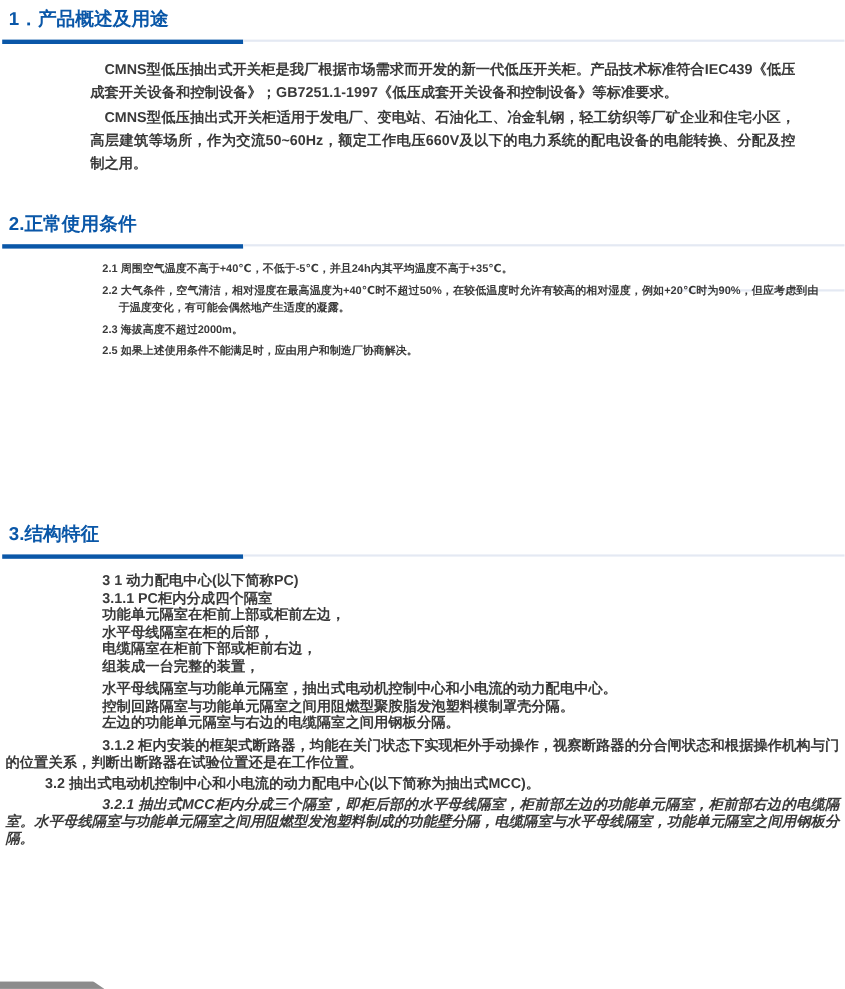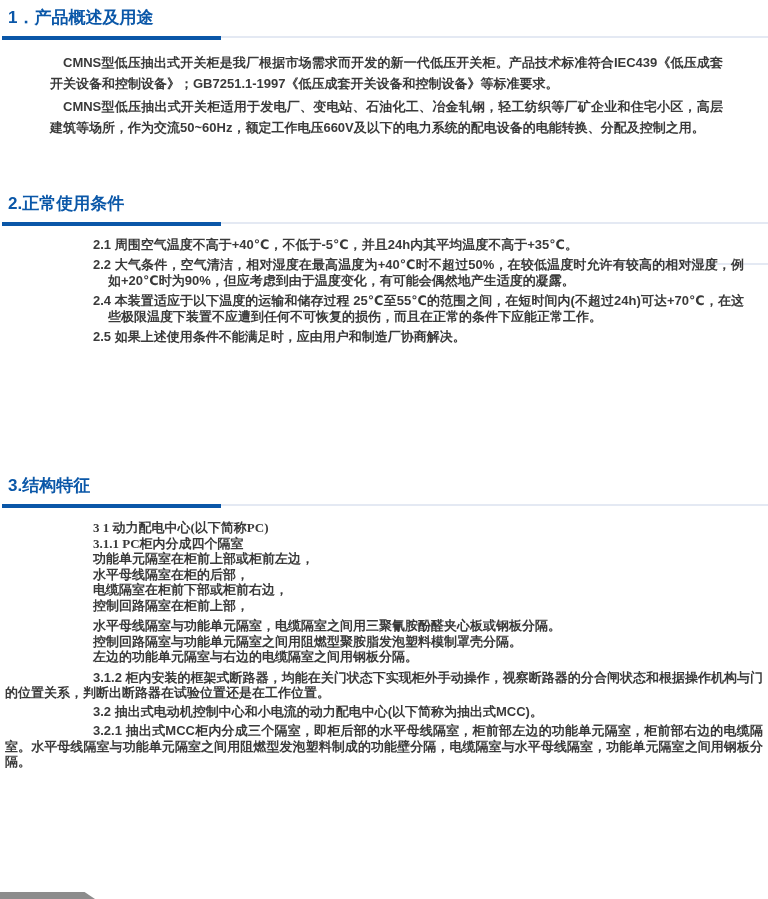--- a/index.html
+++ b/index.html
@@ -24,46 +24,46 @@
     position:absolute; left:2px; top:0; width:219px; height:4px;
     background:var(--rule_blue, #0a57a8); display:block;
   }
   .rule-light {
     position:absolute; left:221px; right:0; top:0; height:2px;
     background:var(--rule_light, #e4e9f3); display:block;
   }
 
   
   .sec1-body {
-    margin-top:12px; padding-left:50px; padding-right:45px;
+    margin-top:12px; padding-left:82px; padding-right:45px;
     font-size:13px; line-height:21px; font-weight:600; text-align:justify;
   }
   .sec1-body p { margin:0 0 2px 0; text-indent:13px; }
 
   
   .sec2-body {
     margin-top:11px; padding-right:24px;
-    font-size:13px; line-height:16.5px; font-weight:600; text-align:justify;
+    font-size:10px; line-height:16.5px; font-weight:600; text-align:justify;
   }
   .sec2-body p { margin:0 0 3px 108px; text-indent:-15px; }
 
   
   .sec3-body {
     margin-top:12px; padding:0 5px;
     font-size:13px; line-height:15.5px; font-weight:600; text-align:justify;
   }
   .sec3-body .intro { margin:0; text-indent:90px; }
-  .sub-block { margin-top:6px;font-family:Liberation Serif, serif; }
+  .sub-block { margin-top:6px; }
   .sub-line { margin-left:88px; }
   .partition-block { margin-top:5px; }
   .p-ind { margin:0; text-indent:88px; }
   .p312 { margin-top:5px; }
   .p313 { margin-top:2px; }
-  .l32  { margin-top:3px; margin-left:88px; }
-  .p321 { margin-top:4px; }
+  .l32  { margin-top:3px; margin-left:36px; }
+  .p321 { margin-top:4px;font-style:italic; }
 
   .artifact-line {
     position:absolute; left:613px; top:263px; width:155px; height:2px;
     background:var(--rule_light, #e4e9f3);
   }
   .footer-bar {
     position:absolute; left:0; top:892px; width:95px; height:7px;
     background:var(--footer_bar_color, #8c8c8c);
     clip-path:polygon(0 0, 89% 0, 100% 100%, 0 100%);
   }
@@ -89,44 +89,44 @@
 
   <section class="sec" style="top:194px">
     <h2 class="sec-title">2.正常使用条件</h2>
     <div class="sec-rule">
       <span class="rule-blue"></span>
       <span class="rule-light"></span>
     </div>
     <div class="sec2-body">
       <p>2.1 周围空气温度不高于+40℃，不低于-5℃，并且24h内其平均温度不高于+35℃。</p>
       <p>2.2 大气条件，空气清洁，相对湿度在最高温度为+40℃时不超过50%，在较低温度时允许有较高的相对湿度，例如+20℃时为90%，但应考虑到由于温度变化，有可能会偶然地产生适度的凝露。</p>
-      <p>2.4 本装置适应于以下温度的运输和储存过程 25℃至55℃的范围之间，在短时间内(不超过24h)可达+70℃，在这些极限温度下装置不应遭到任何不可恢复的损伤，而且在正常的条件下应能正常工作。</p>
+      <p>2.3 海拔高度不超过2000m。</p>
       <p>2.5 如果上述使用条件不能满足时，应由用户和制造厂协商解决。</p>
     </div>
   </section>
 
   <section class="sec" style="top:476px">
     <h2 class="sec-title">3.结构特征</h2>
     <div class="sec-rule">
       <span class="rule-blue"></span>
       <span class="rule-light"></span>
     </div>
     <div class="sec3-body">
 
       <div class="sub-block">
         <div class="sub-line">3 1 动力配电中心(以下简称PC)</div>
         <div class="sub-line">3.1.1 PC柜内分成四个隔室</div>
         <div class="sub-line">功能单元隔室在柜前上部或柜前左边，</div>
         <div class="sub-line">水平母线隔室在柜的后部，</div>
         <div class="sub-line">电缆隔室在柜前下部或柜前右边，</div>
-        <div class="sub-line">控制回路隔室在柜前上部，</div>
+        <div class="sub-line">组装成一台完整的装置，</div>
       </div>
 
       <div class="partition-block">
-        <div class="sub-line">水平母线隔室与功能单元隔室，电缆隔室之间用三聚氰胺酚醛夹心板或钢板分隔。</div>
+        <div class="sub-line">水平母线隔室与功能单元隔室，抽出式电动机控制中心和小电流的动力配电中心。</div>
         <div class="sub-line">控制回路隔室与功能单元隔室之间用阻燃型聚胺脂发泡塑料模制罩壳分隔。</div>
         <div class="sub-line">左边的功能单元隔室与右边的电缆隔室之间用钢板分隔。</div>
       </div>
 
       <p class="p-ind p312">3.1.2 柜内安装的框架式断路器，均能在关门状态下实现柜外手动操作，视察断路器的分合闸状态和根据操作机构与门的位置关系，判断出断路器在试验位置还是在工作位置。</p>
       <div class="l32">3.2 抽出式电动机控制中心和小电流的动力配电中心(以下简称为抽出式MCC)。</div>
       <p class="p-ind p321">3.2.1 抽出式MCC柜内分成三个隔室，即柜后部的水平母线隔室，柜前部左边的功能单元隔室，柜前部右边的电缆隔室。水平母线隔室与功能单元隔室之间用阻燃型发泡塑料制成的功能壁分隔，电缆隔室与水平母线隔室，功能单元隔室之间用钢板分隔。</p>
     </div>
   </section>
 

